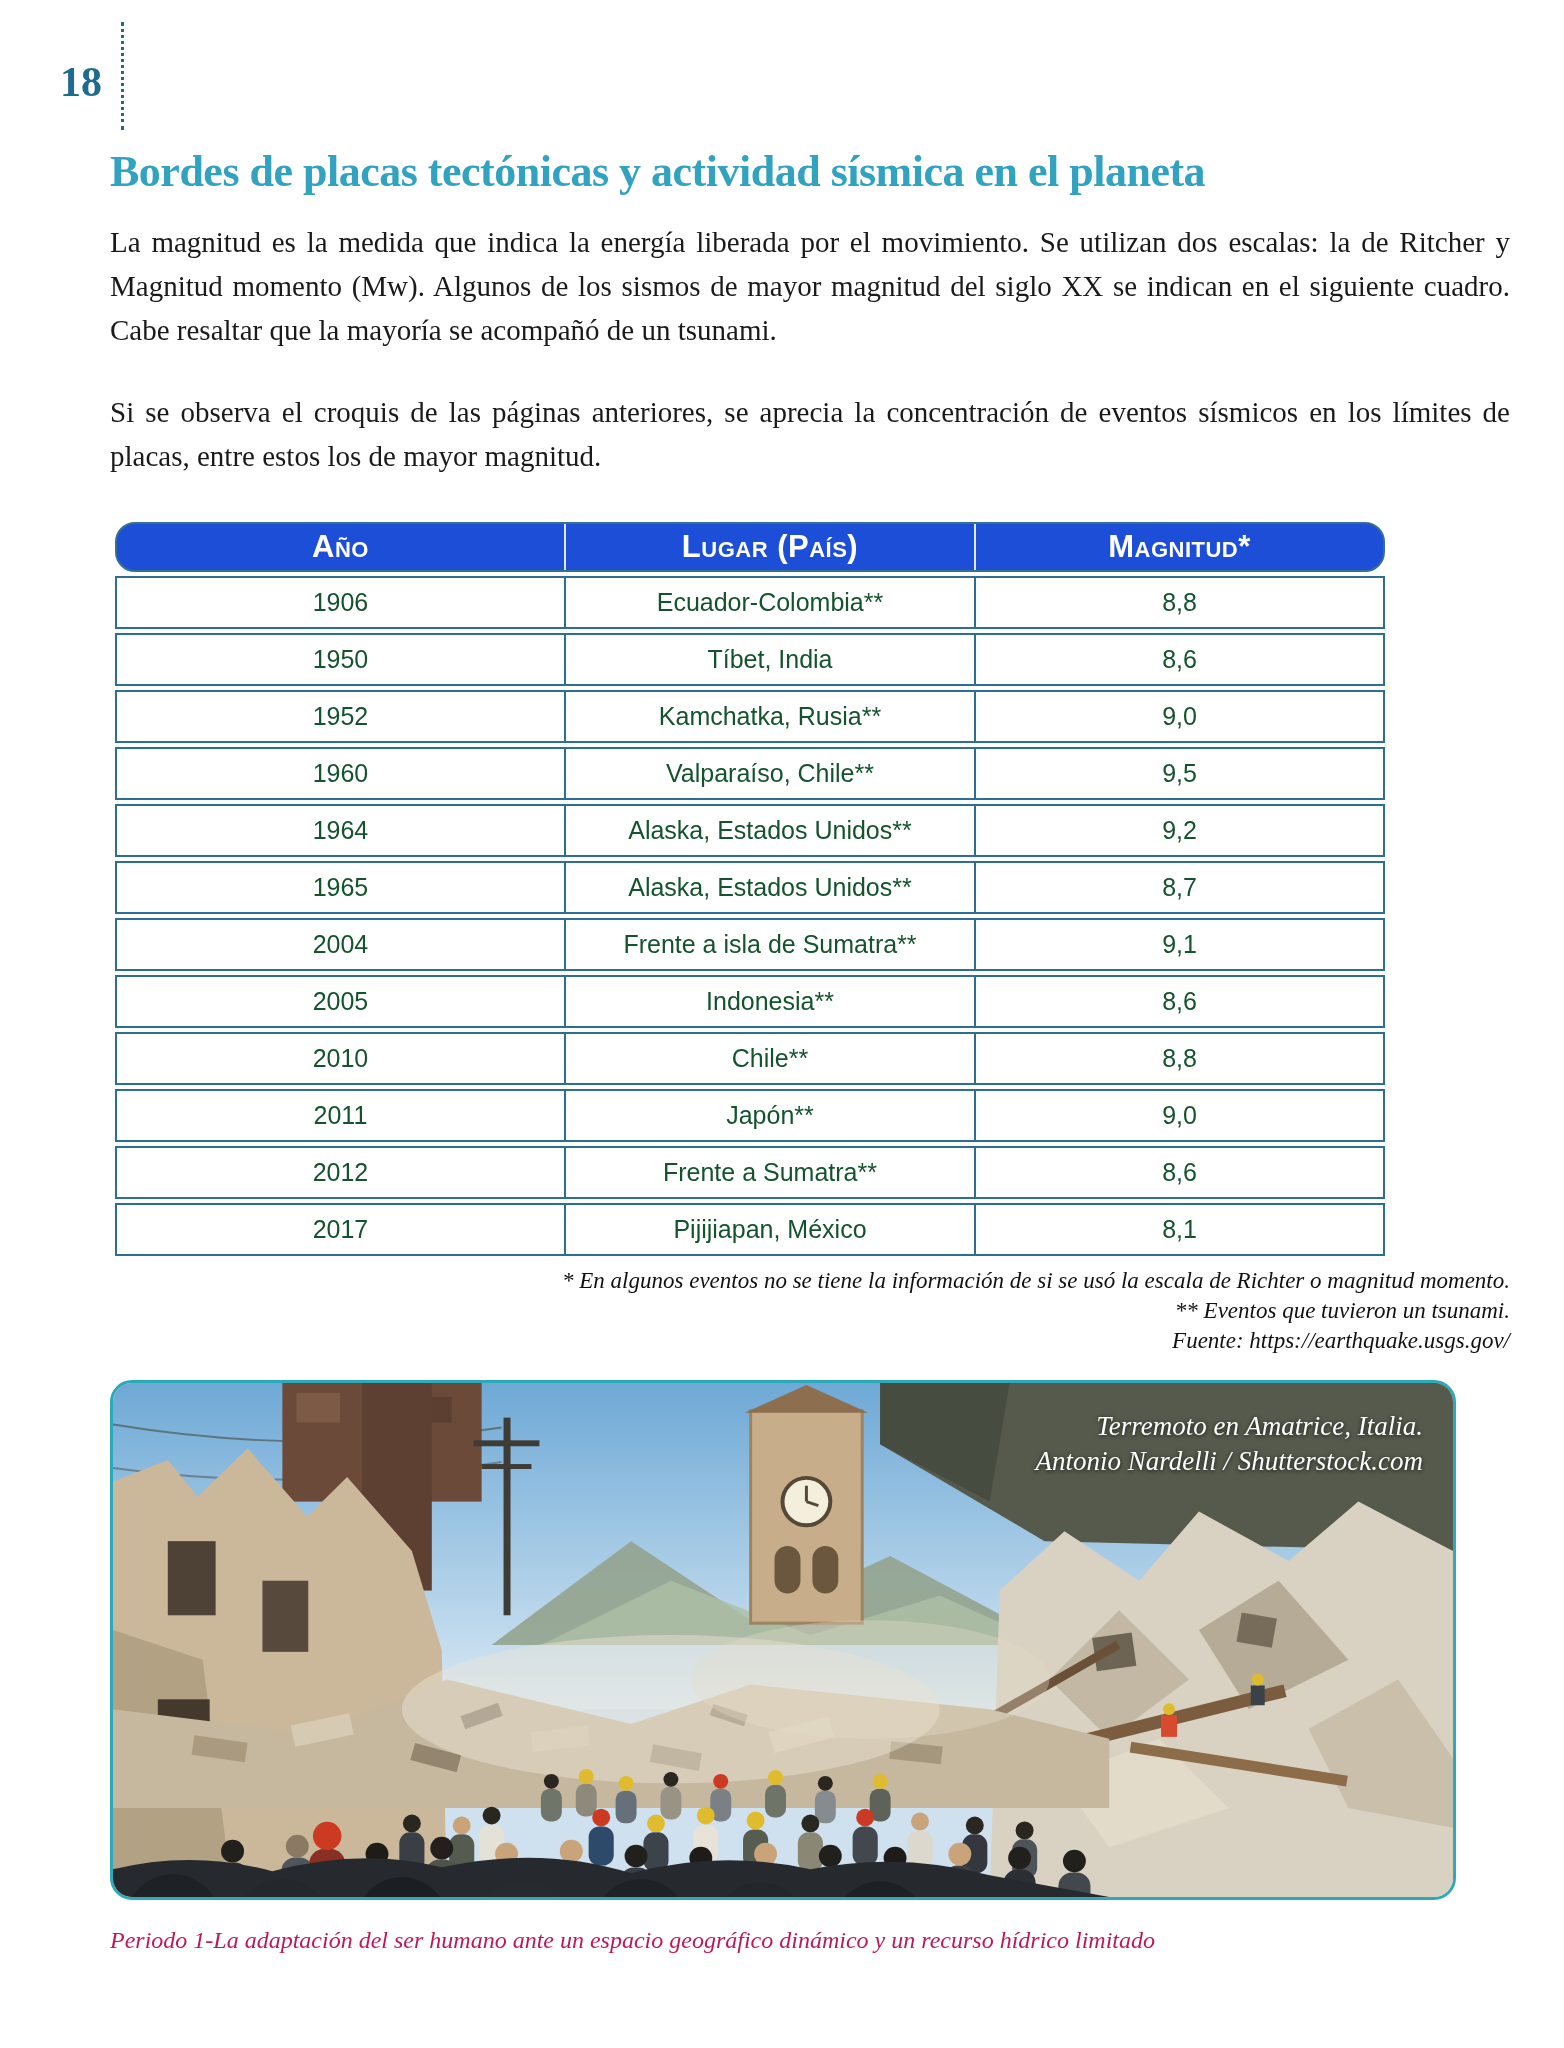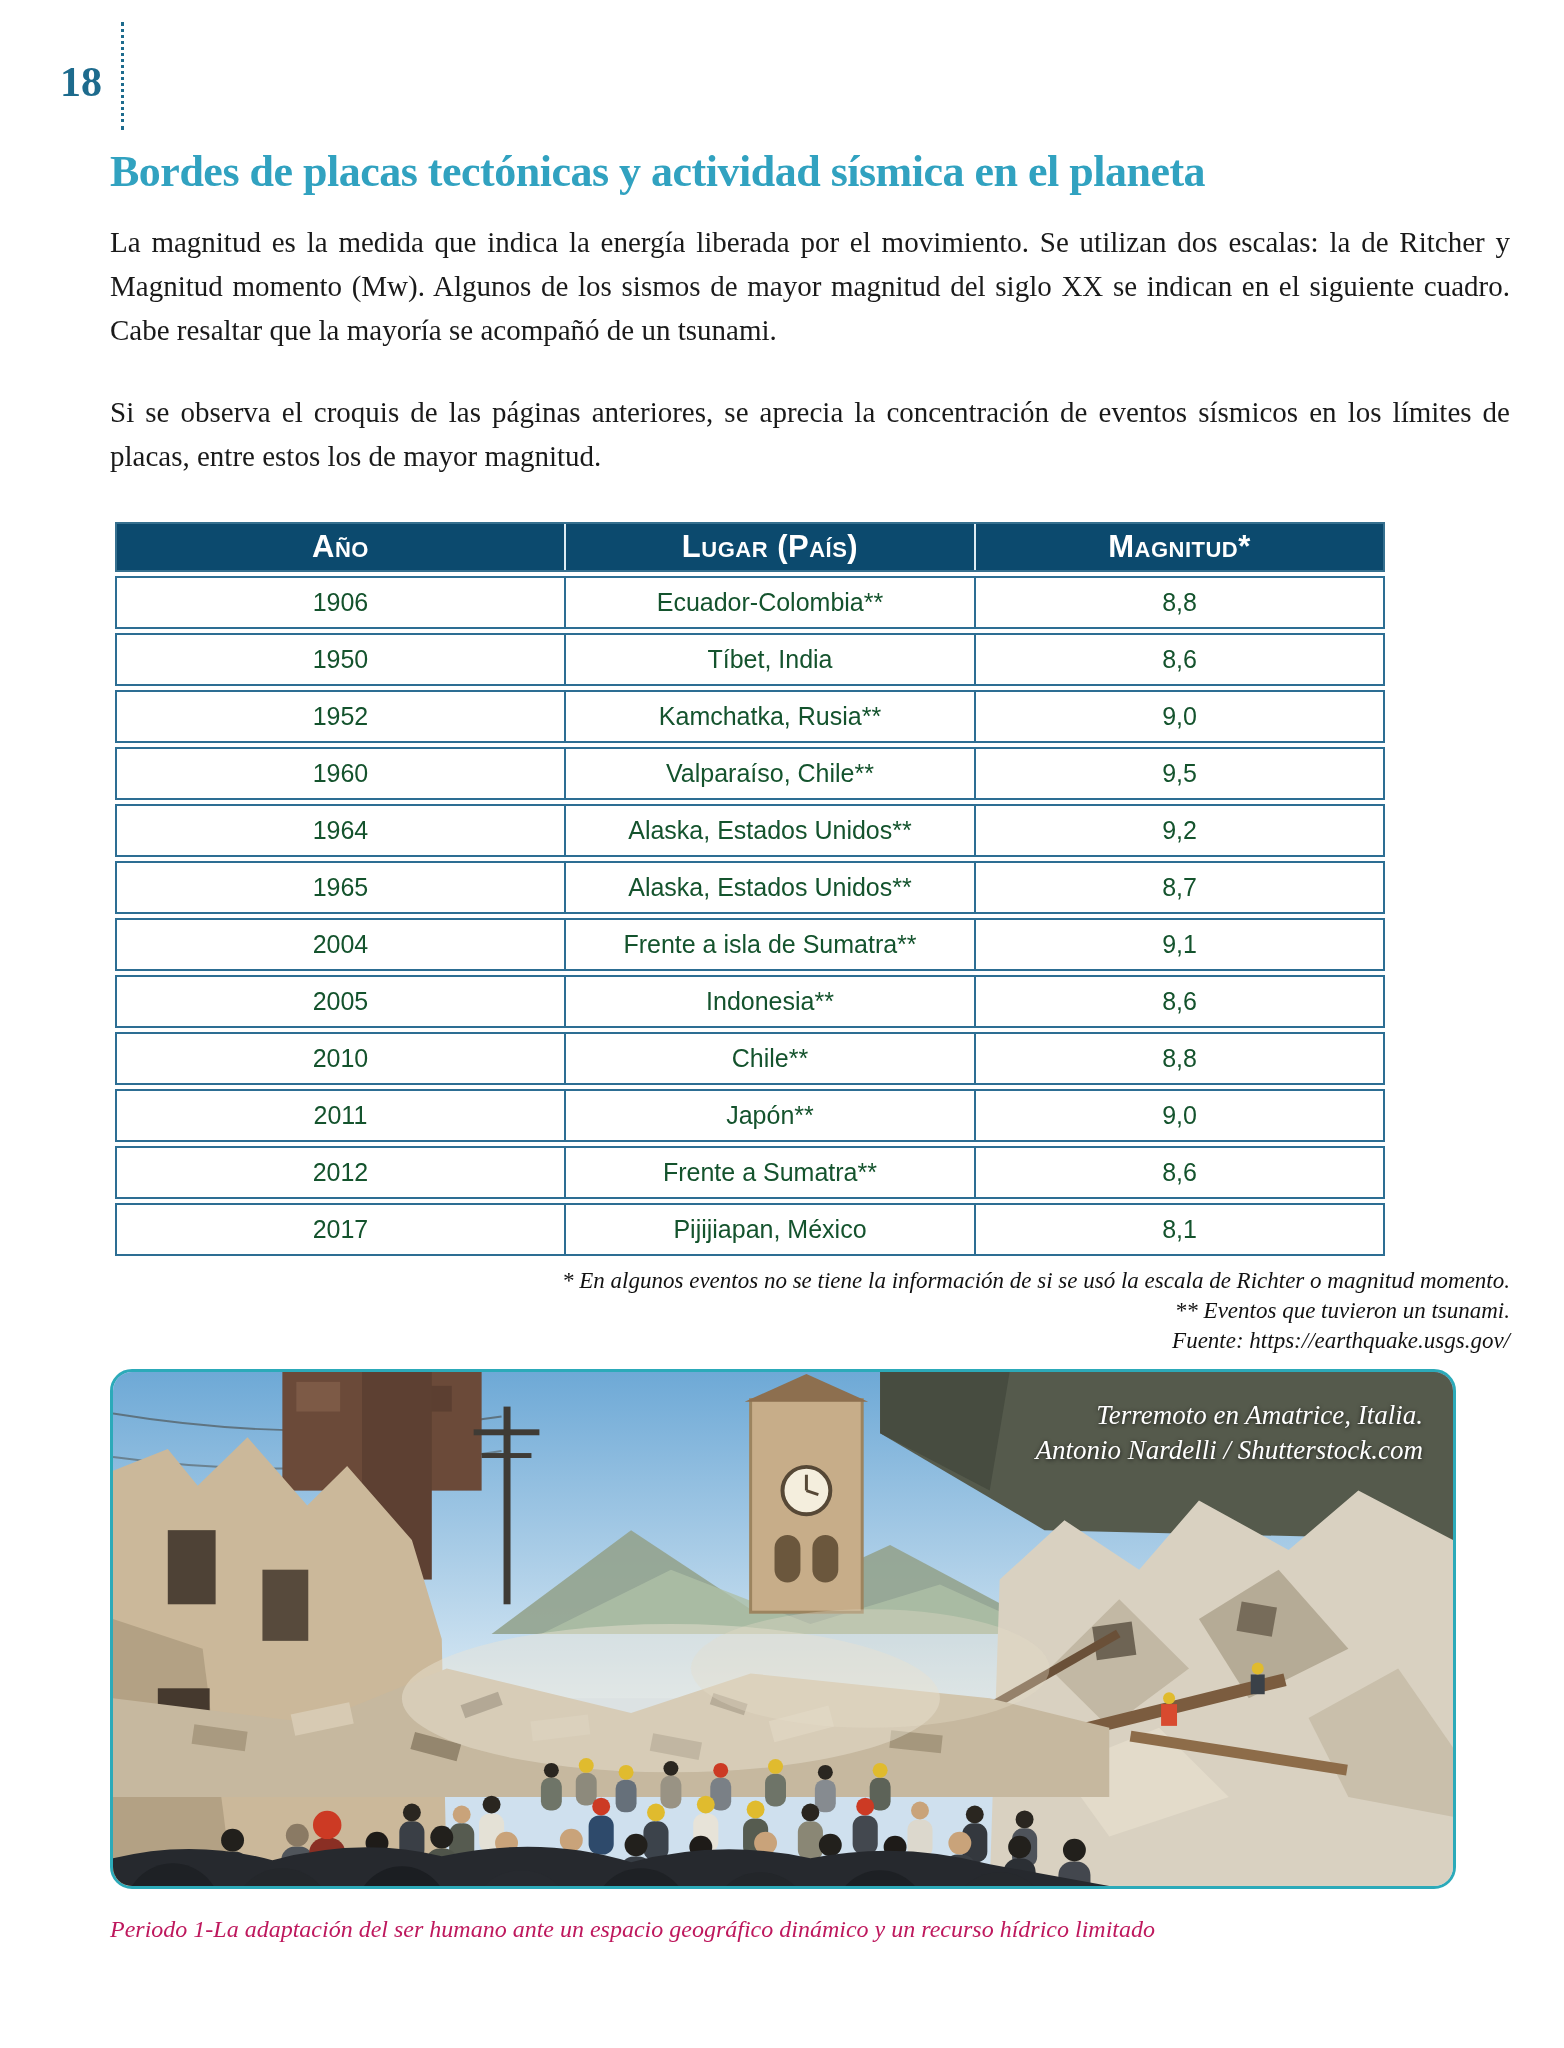--- a/index.html
+++ b/index.html
@@ -57,22 +57,23 @@
     font-family: "Liberation Sans", sans-serif;
   }
   .trow {
     display: flex;
     border: 2px solid #2d6e93;
     margin-top: 4px;
     background: #ffffff;
   }
   .trow.thead {
     margin-top: 0;
-    background: #0c4a6e;
+    background: #1d4ed8;
     border-color: #36708f;
+    border-radius: 20px;
   }
   .tcell {
     display: flex;
     align-items: center;
     justify-content: center;
     font-size: 25px;
     height: 49px;
     color: #14532d;
   }
   .c1 { width: 35.3%; }
@@ -94,21 +95,21 @@
     text-align: right;
     font-style: italic;
     font-size: 23px;
     line-height: 30px;
     color: #111;
   }
 
   
   .photo {
     position: relative;
-    margin-top: 13px;
+    margin-top: 24px;
     height: 520px;
     width: 1346px;
     border: 3px solid #2caab9;
     border-radius: 22px;
     overflow: hidden;
     background: #cfe0ee;
   }
   .photo svg { display: block; width: 100%; height: 100%; }
   .photo-caption {
     position: absolute;

